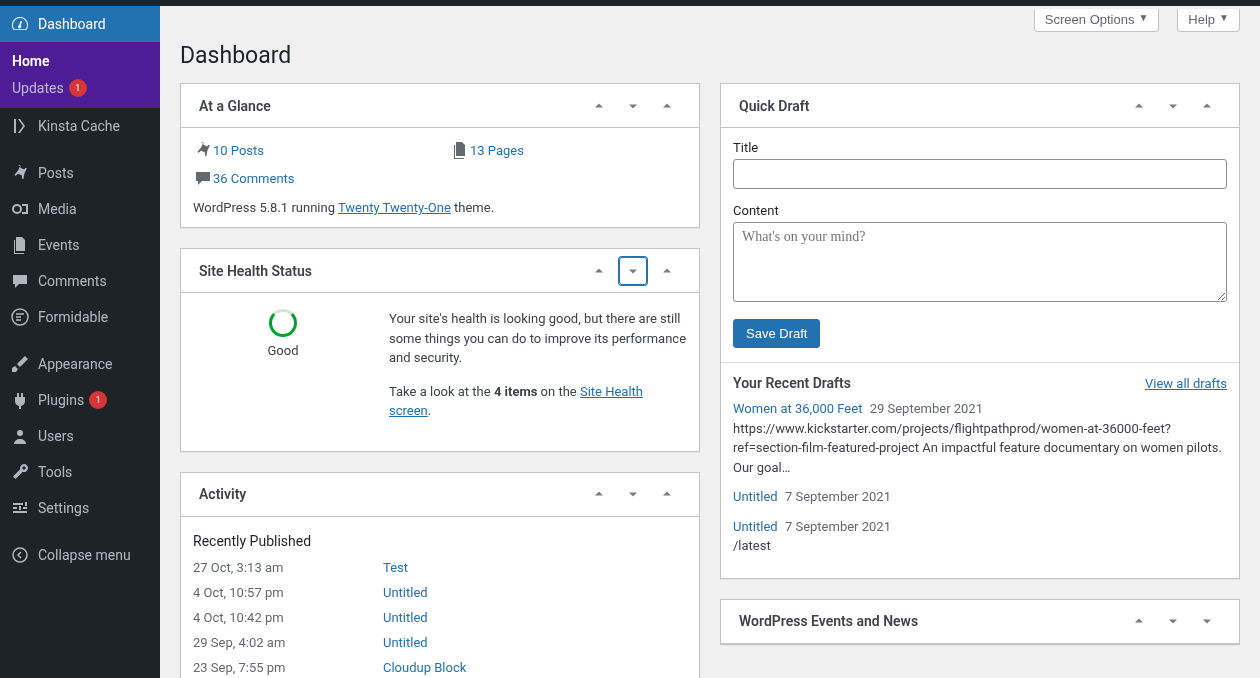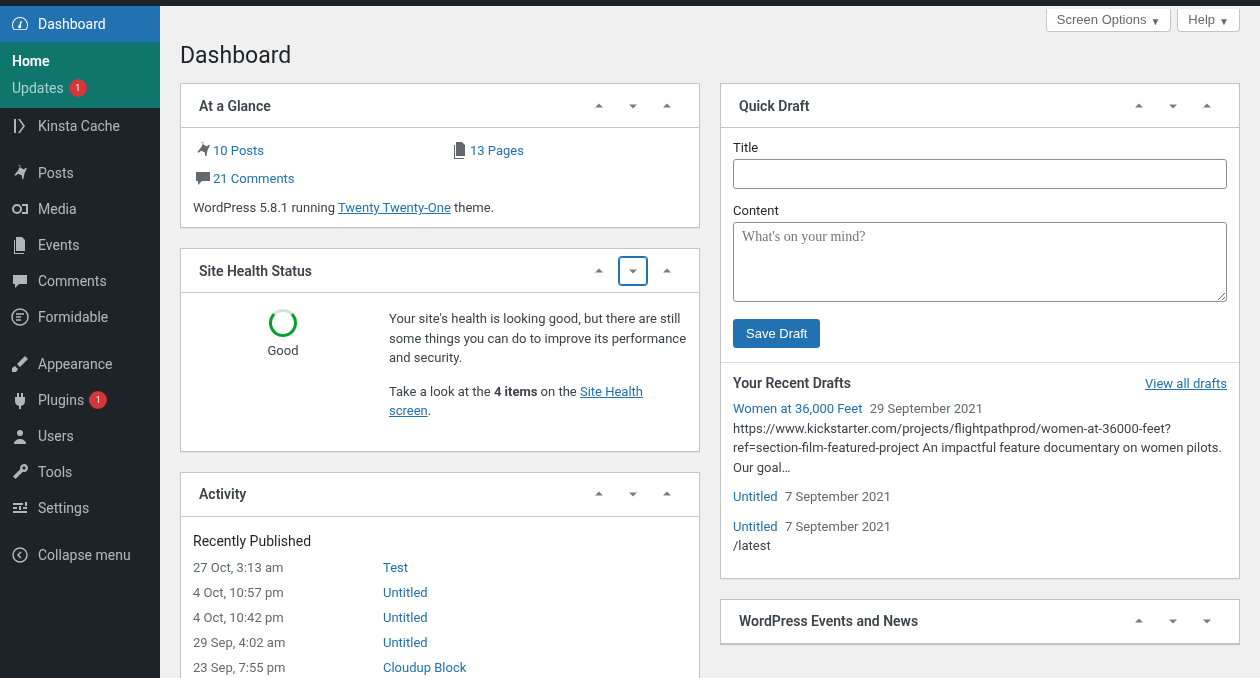--- a/index.html
+++ b/index.html
@@ -30,21 +30,21 @@
     border: 8px solid transparent; border-right-color: #f0f0f1;
   }
   .sidebar-icon {
     width: 20px; height: 20px; margin-right: 8px;
     display: inline-flex; align-items: center; justify-content: center;
     flex-shrink: 0;
   }
   .sidebar-icon svg { width: 20px; height: 20px; fill: currentColor; }
   .sidebar-label { font-size: 14px; }
   .sidebar-sub {
-    background: #0f766e;
+    background: #4c1d95;
     padding: 6px 0;
   }
   .sidebar-sub-item {
     padding: 5px 12px;
     color: rgba(240,246,252,0.7);
     cursor: pointer;
     font-size: 14px;
     display: flex; align-items: center;
   }
   .sidebar-sub-item.current { color: #fff; font-weight: 600; }
@@ -55,21 +55,21 @@
     line-height: 18px; text-align: center; margin-left: 5px; padding: 0 4px;
   }
   
   
   .main { flex: 1; padding: 0 20px 20px 20px; }
   .screen-meta { display: flex; justify-content: flex-end; gap: 6px; margin-top: 3px; }
   .screen-meta-btn {
     background: #fff; border: 1px solid #c3c4c7; border-top: none;
     padding: 3px 10px 4px; border-radius: 0 0 4px 4px;
     font-size: 13px; cursor: pointer; color: #646970;
-    display: flex; align-items: flex-end; gap: 4px;
+    display: flex; align-items: flex-start; gap: 4px; margin-left: 12px;
   }
   .screen-meta-btn .caret { font-size: 10px; }
   
   .page-title { font-size: 23px; font-weight: 400; color: #1d2327; margin: 10px 0 14px; }
   
   .dashboard-cols { display: flex; gap: 20px; }
   .col { flex: 1; display: flex; flex-direction: column; gap: 20px; }
   
   .postbox {
     background: #fff; border: 1px solid #c3c4c7;
@@ -339,21 +339,21 @@
               <div class="glance-item">
                 <span class="glance-icon"><svg viewBox="0 0 20 20">
                       <path d="M6 2h6l3 3v11H6zM5 5v13h9v1H4V5z"></path>
                     </svg></span>
                 <a href="#">13 Pages</a>
               </div>
               <div class="glance-item">
                 <span class="glance-icon"><svg viewBox="0 0 20 20">
                       <path d="M3 4h14v9H9l-4 4v-4H3z"></path>
                     </svg></span>
-                <a href="#">21 Comments</a>
+                <a href="#">36 Comments</a>
               </div>
             </div>
             <p class="version-line">
               <span>WordPress 5.8.1 running </span><a href="#">Twenty Twenty-One</a><span> theme.</span>
             </p>
           </div>
         </section>
 
         <section class="postbox">
           <div class="postbox-header">

